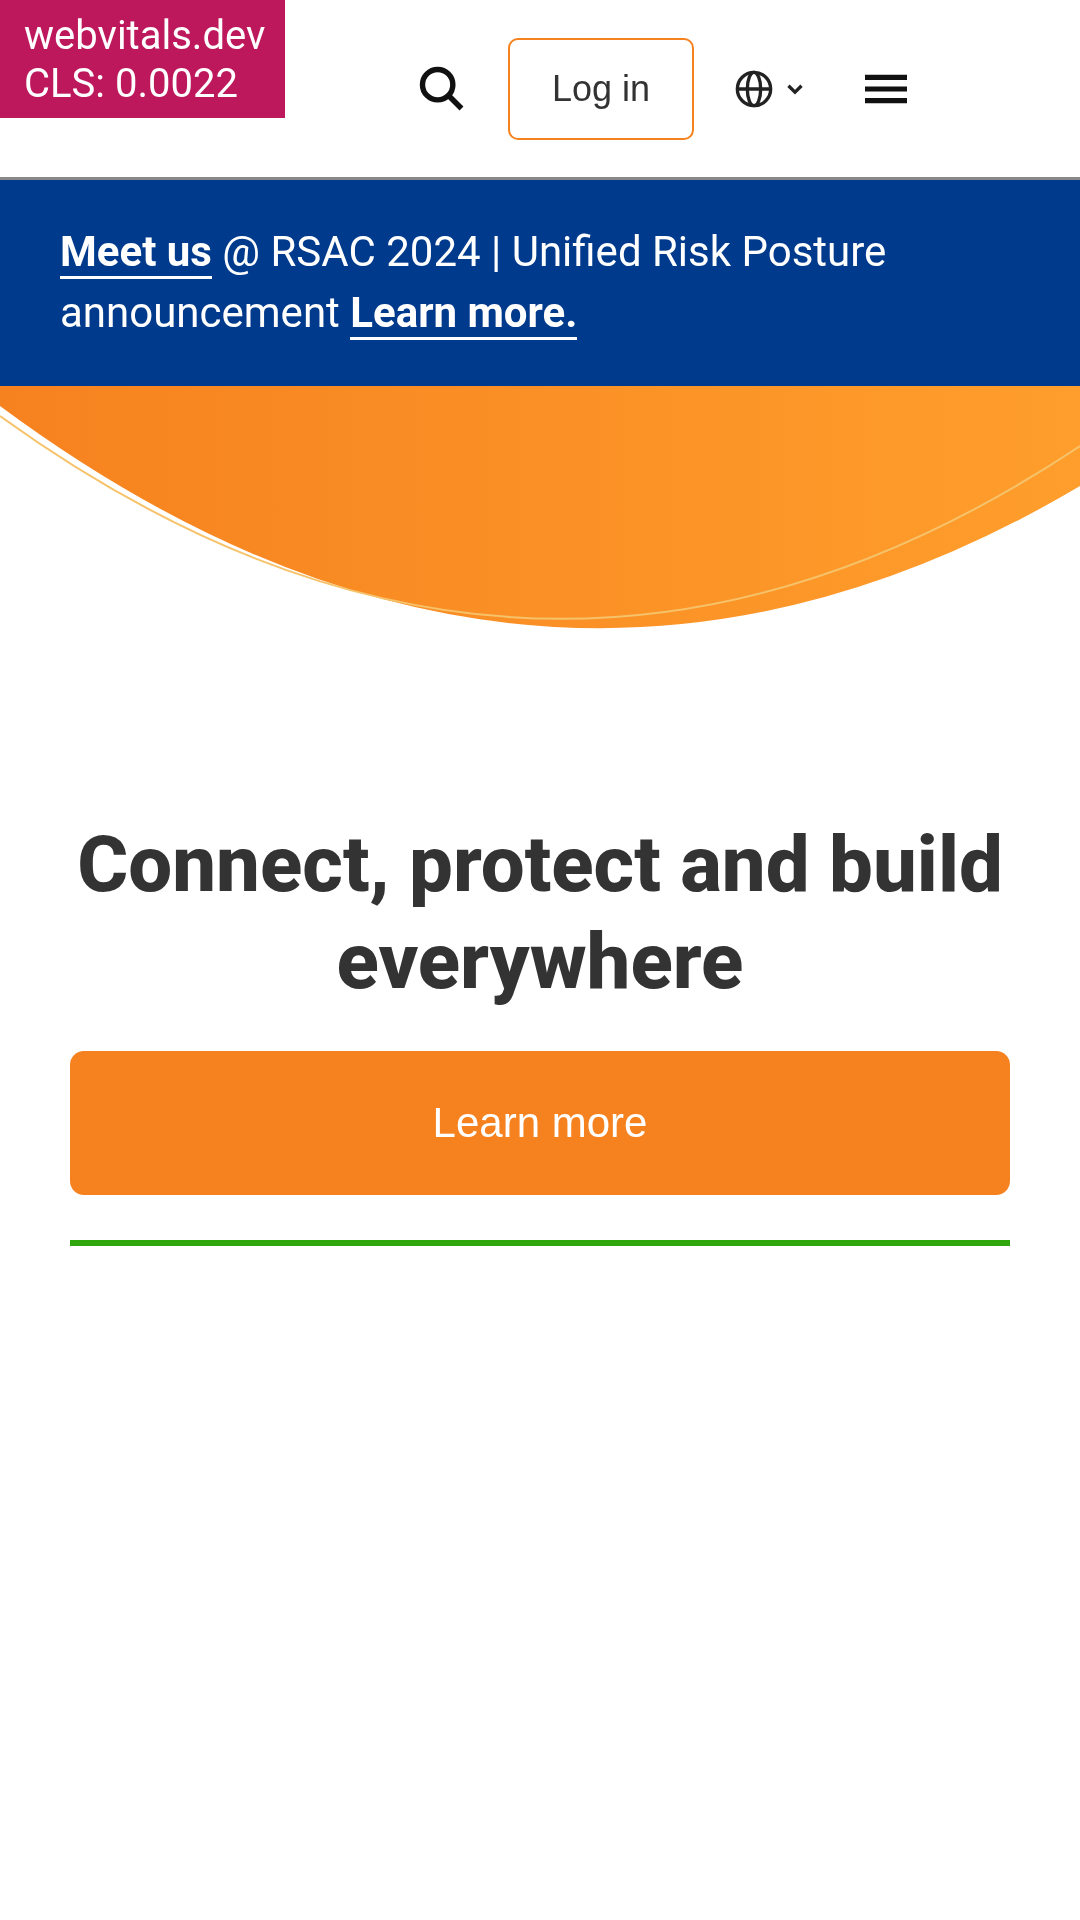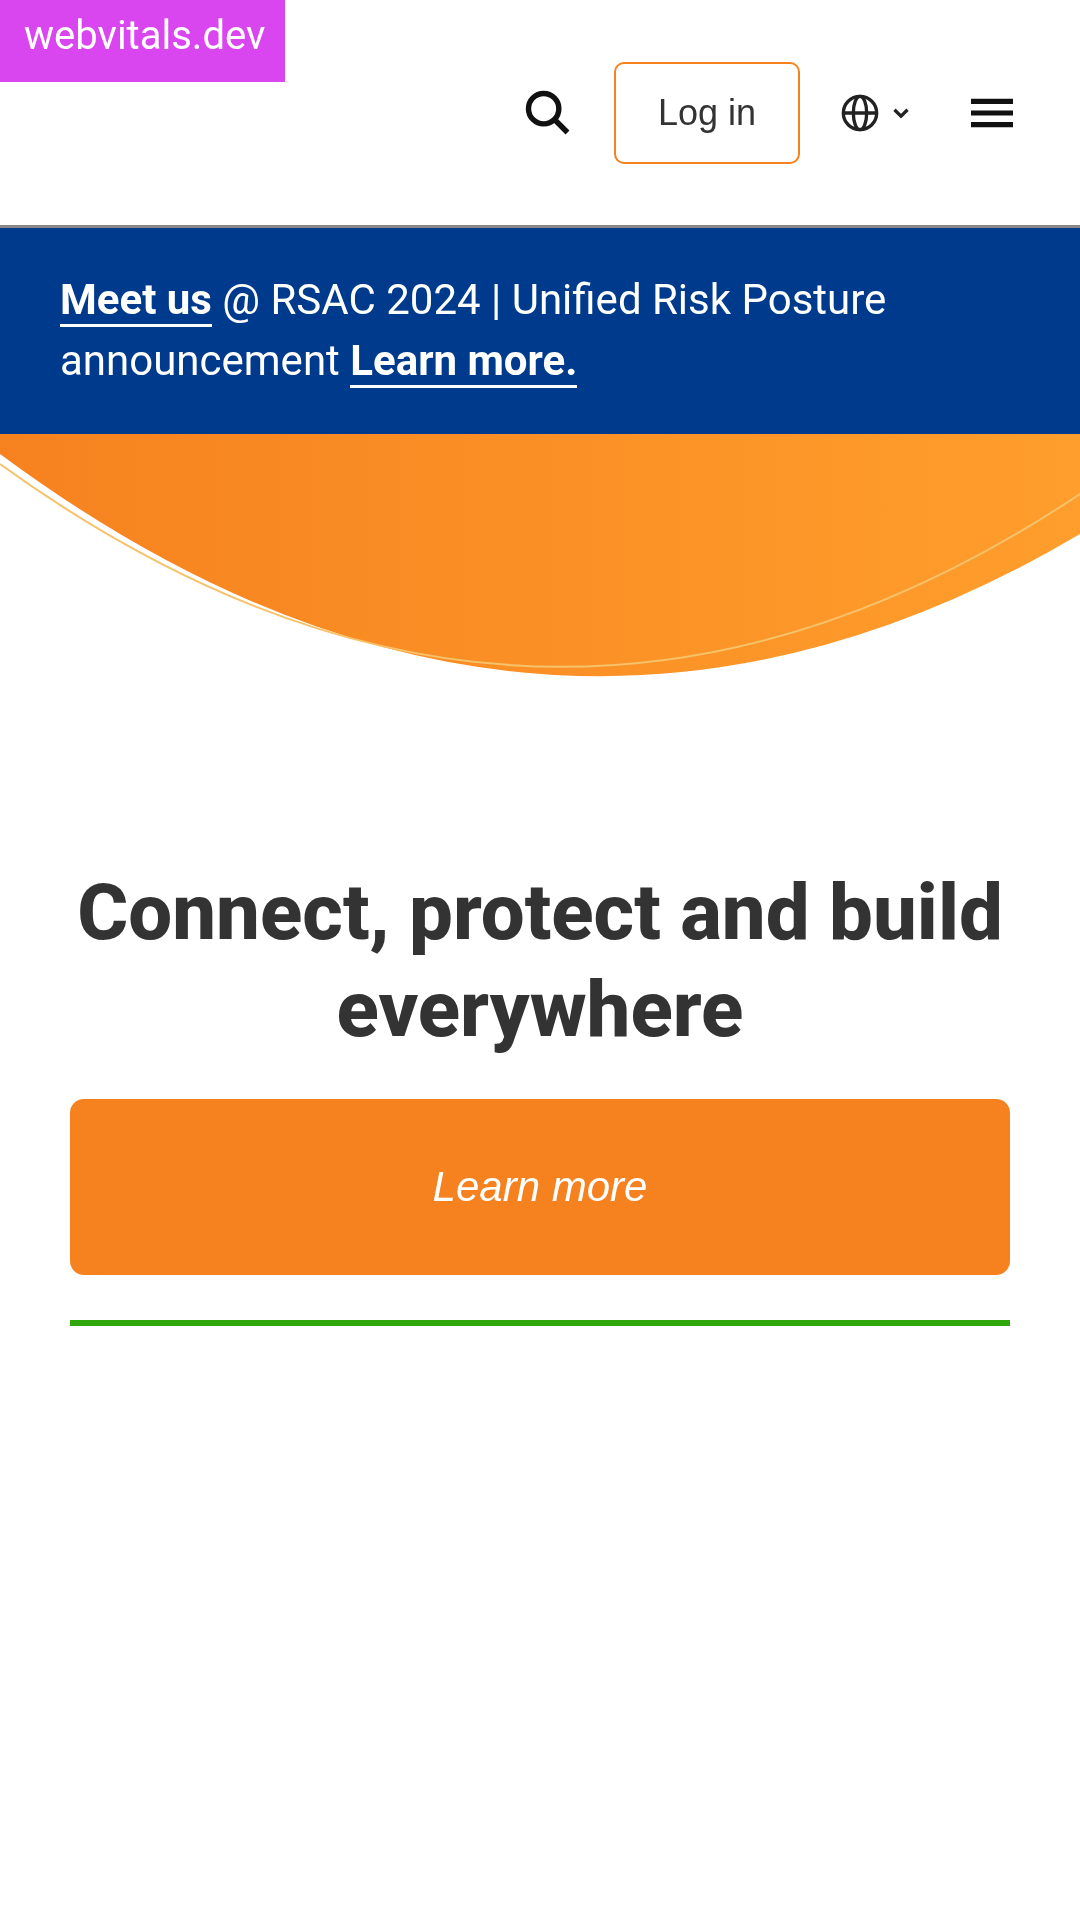--- a/index.html
+++ b/index.html
@@ -6,31 +6,31 @@
 body {
   font-family: -apple-system, BlinkMacSystemFont, "Segoe UI", Roboto, Helvetica, Arial, sans-serif;
   width: 1080px;
   background: #fff;
   color: #222;
 }
 .vitals-badge {
   position: absolute;
   top: 0;
   left: 0;
-  background: #d946ef;
+  background: #be185d;
   color: #fff;
   font-size: 40px;
-  padding: 12px 20px 22px 24px;
+  padding: 12px 20px 10px 24px;
   line-height: 1.2;
 }
 .nav {
   display: flex;
   align-items: center;
-  justify-content: flex-end;
-  height: 228px;
+  justify-content: center;
+  height: 180px;
   padding: 0 50px 0 300px;
   border-bottom: 3px solid #888;
   gap: 30px;
 }
 .nav .icon-btn {
   background: none;
   border: none;
   padding: 10px;
   display: flex;
   align-items: center;
@@ -80,27 +80,26 @@
 }
 .hero-sub {
   font-size: 42px;
   text-align: center;
   color: #333;
   margin-bottom: 90px;
 }
 .cta {
   display: block;
   width: 100%;
-  padding: 64px 0;
+  padding: 48px 0;
   font-size: 42px;
   text-align: center;
   border-radius: 14px;
   margin-bottom: 45px;
   cursor: pointer;
-  font-style: italic;
 }
 .cta-primary {
   background: #f6821f;
   color: #fff;
   border: none;
 }
 .cta-secondary {
   background: #fff;
   color: #333;
   border: 3px solid #f6821f;
@@ -109,20 +108,21 @@
   border-top: 6px solid #2fa60b;
   margin: 20px 0 0;
 }
 svg { display: block; }
 </style>
 </head>
 <body>
 
 <div class="vitals-badge">
   <div>webvitals.dev</div>
+  <div>CLS: 0.0022</div>
 </div>
 
 <nav class="nav">
   <button class="icon-btn">
     <span>
       <svg width="52" height="52" viewBox="0 0 24 24" fill="none" stroke="#111" stroke-width="2.5">
         <circle cx="10" cy="10" r="7"></circle>
           <line x1="21" y1="21" x2="15" y2="15"></line>
       </svg>
     </span>

